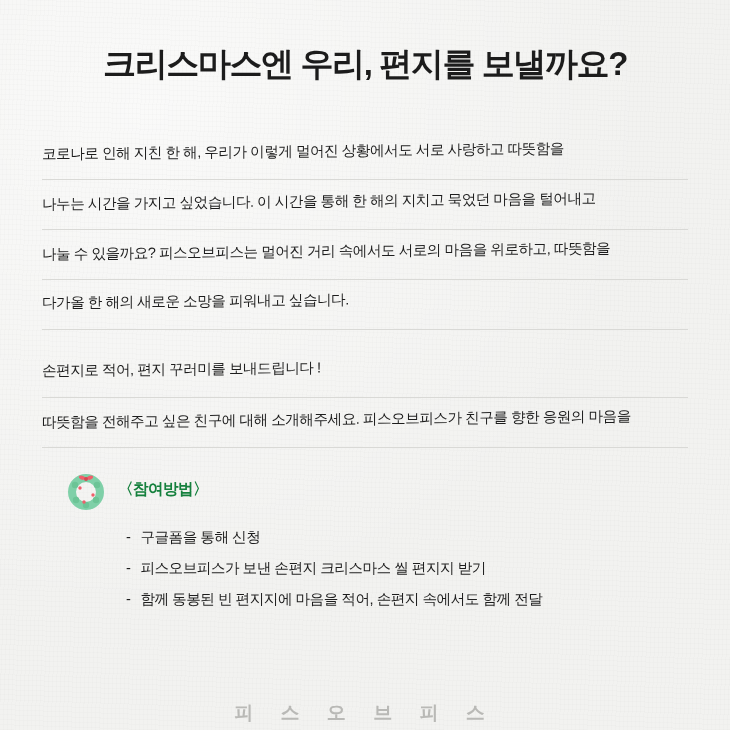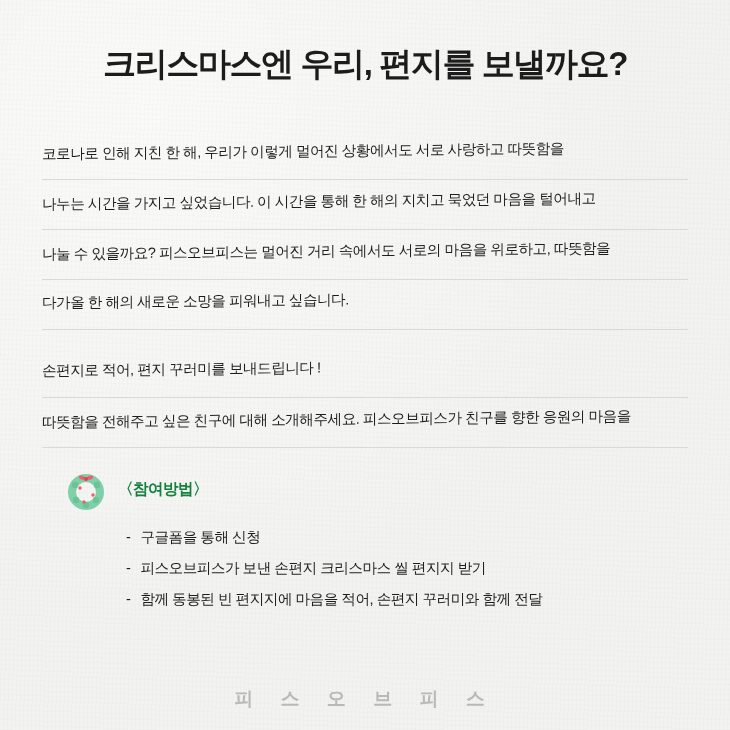--- a/index.html
+++ b/index.html
@@ -114,21 +114,21 @@
   }
   .dash {
     color: #1d1d1d;
   }
 
   
   .footer {
     position: absolute;
     left: 0;
     right: 0;
-    bottom: 18px;
+    bottom: 4px;
     text-align: center;
   }
   .footer-text {
     font-size: 19px;
     color: #b9b9b6;
     letter-spacing: 11px;
     font-weight: bold;
   }
 </style>
 </head>
@@ -195,21 +195,21 @@
       <li class="join-item">
         <span class="dash">-</span>
         <span>구글폼을 통해 신청</span>
       </li>
       <li class="join-item">
         <span class="dash">-</span>
         <span>피스오브피스가 보낸 손편지 크리스마스 씰 편지지 받기</span>
       </li>
       <li class="join-item">
         <span class="dash">-</span>
-        <span>함께 동봉된 빈 편지지에 마음을 적어, 손편지 꾸러미와 함께 전달</span>
+        <span>함께 동봉된 빈 편지지에 마음을 적어, 손편지 속에서도 함께 전달</span>
       </li>
     </ul>
   </div>
 
   <div class="footer">
     <span class="footer-text">피 스 오 브 피 스</span>
   </div>
 
 </div>
 

